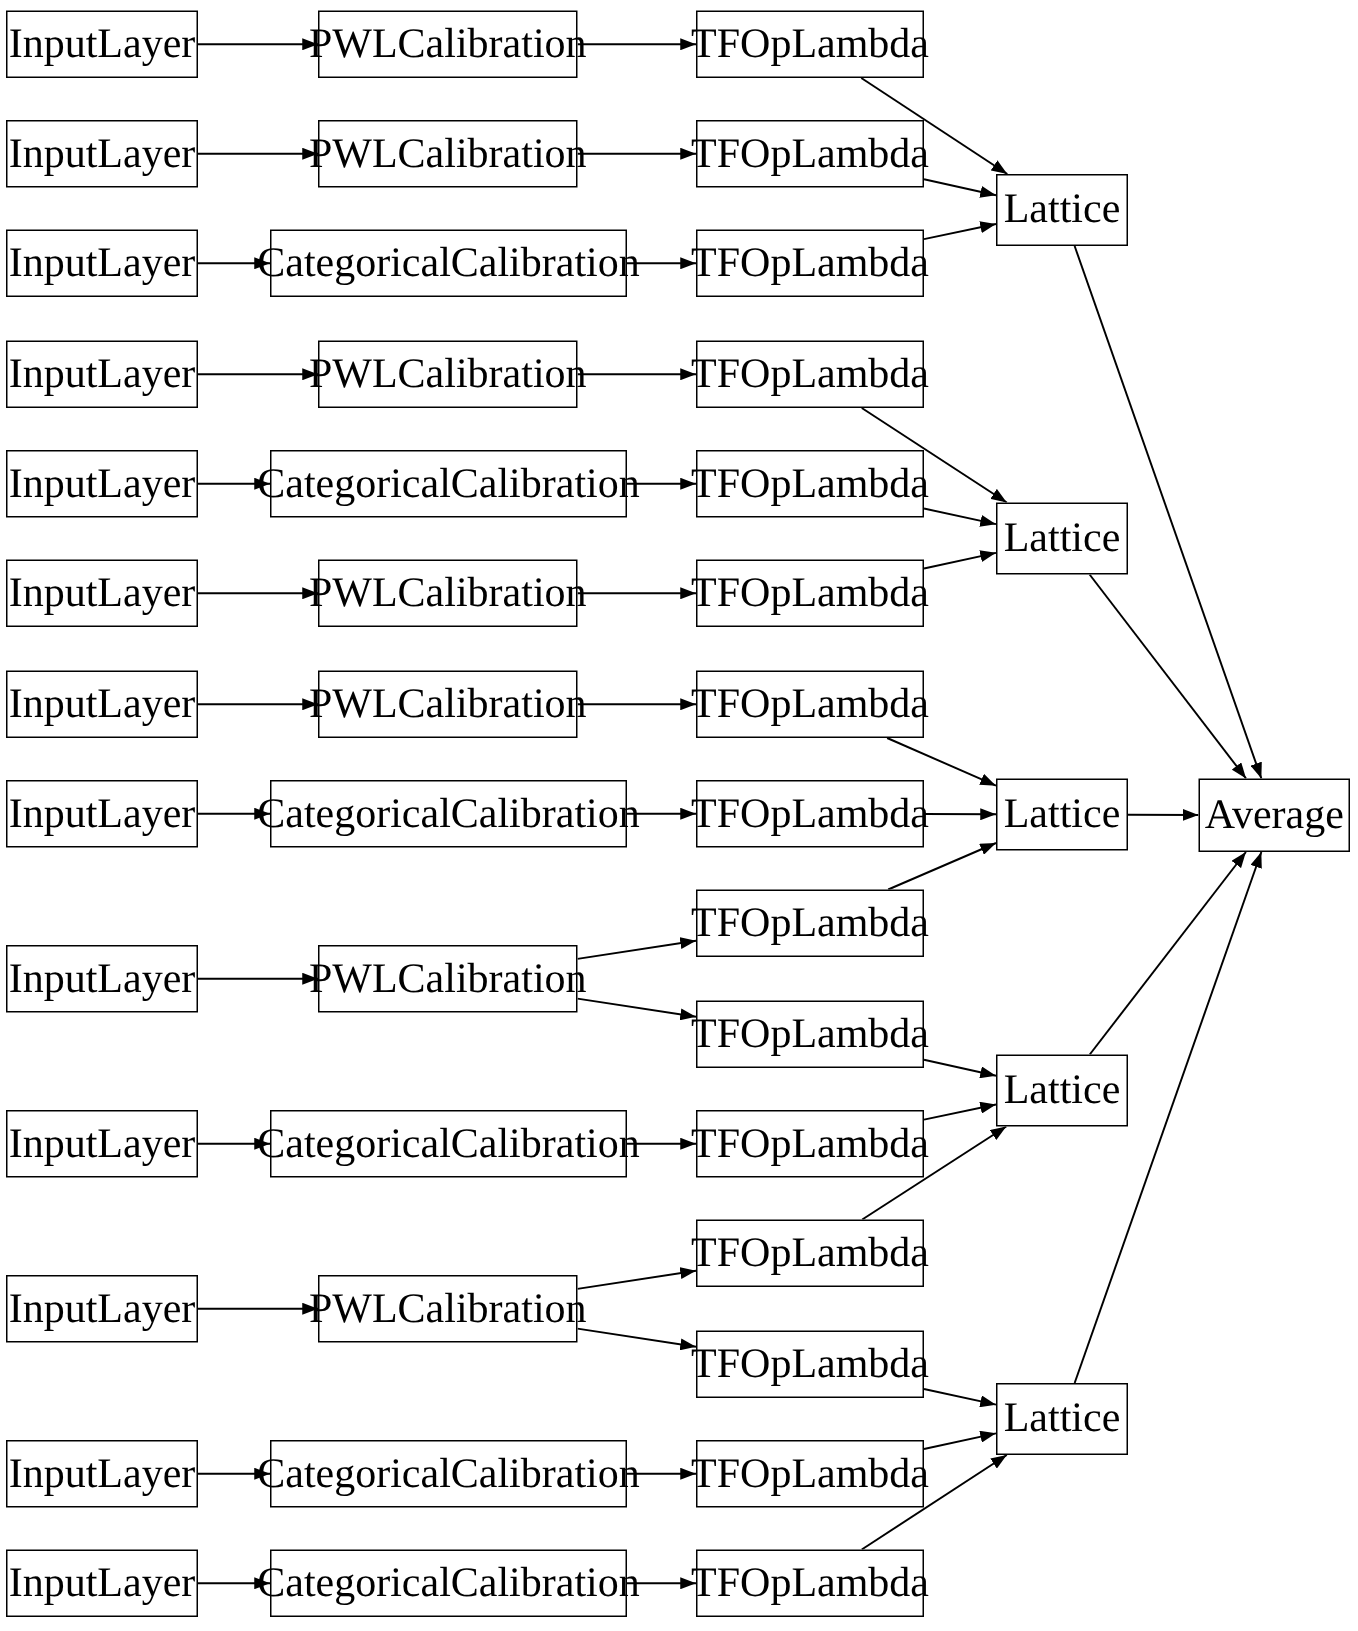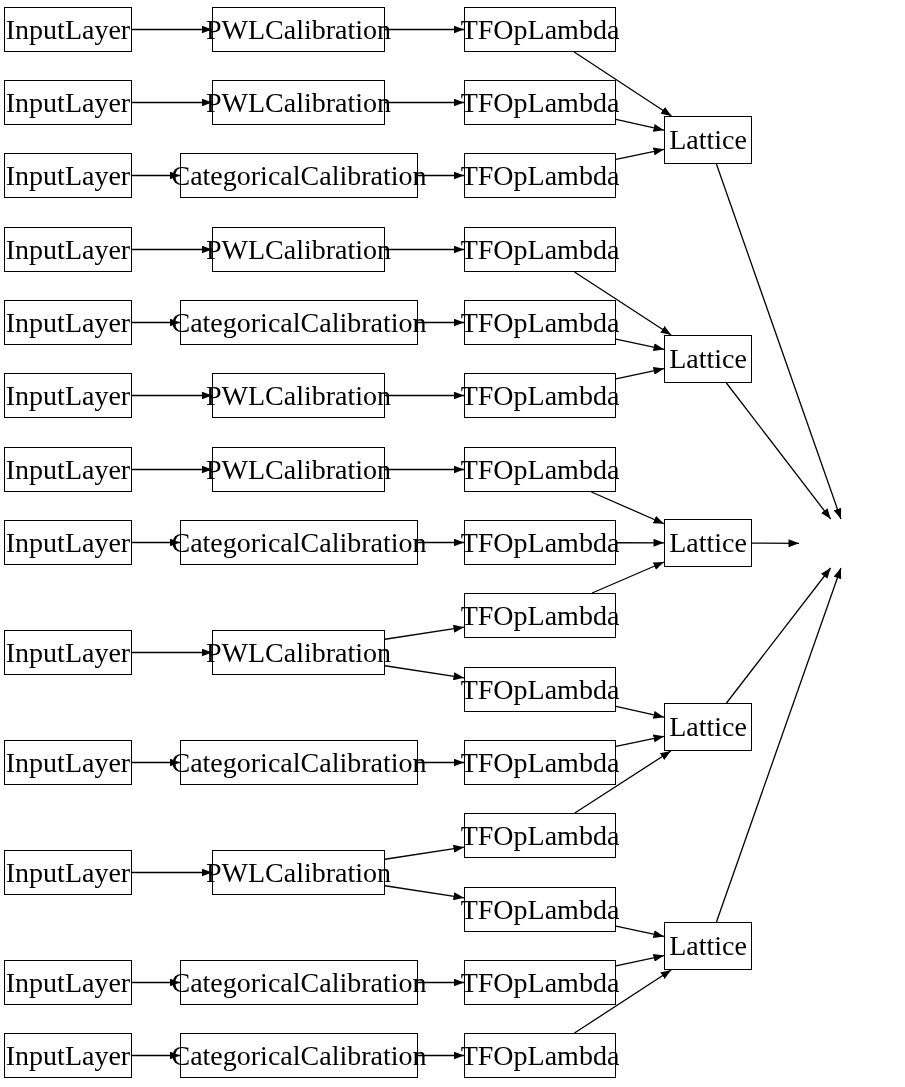--- a/index.html
+++ b/index.html
@@ -212,13 +212,16 @@
     </div>
     <div class="node" style="left: 4px; top: 1033px; width: 128px; height: 45px; background: rgb(255, 255, 255); border-color: rgb(0, 0, 0);">
       <span>InputLayer</span>
     </div>
     <div class="node" style="left: 180px; top: 1033px; width: 238px; height: 45px; background: rgb(255, 255, 255); border-color: rgb(0, 0, 0);">
       <span>CategoricalCalibration</span>
     </div>
     <div class="node" style="left: 464px; top: 1033px; width: 152px; height: 45px; background: rgb(255, 255, 255); border-color: rgb(0, 0, 0);">
       <span>TFOpLambda</span>
     </div>
+    <div class="node" style="left: 799px; top: 519px; width: 101px; height: 49px; background: rgb(255, 255, 255); border-color: rgb(0, 0, 0);">
+      <span>Average</span>
+    </div>
   </div>
 
 </body></html>

